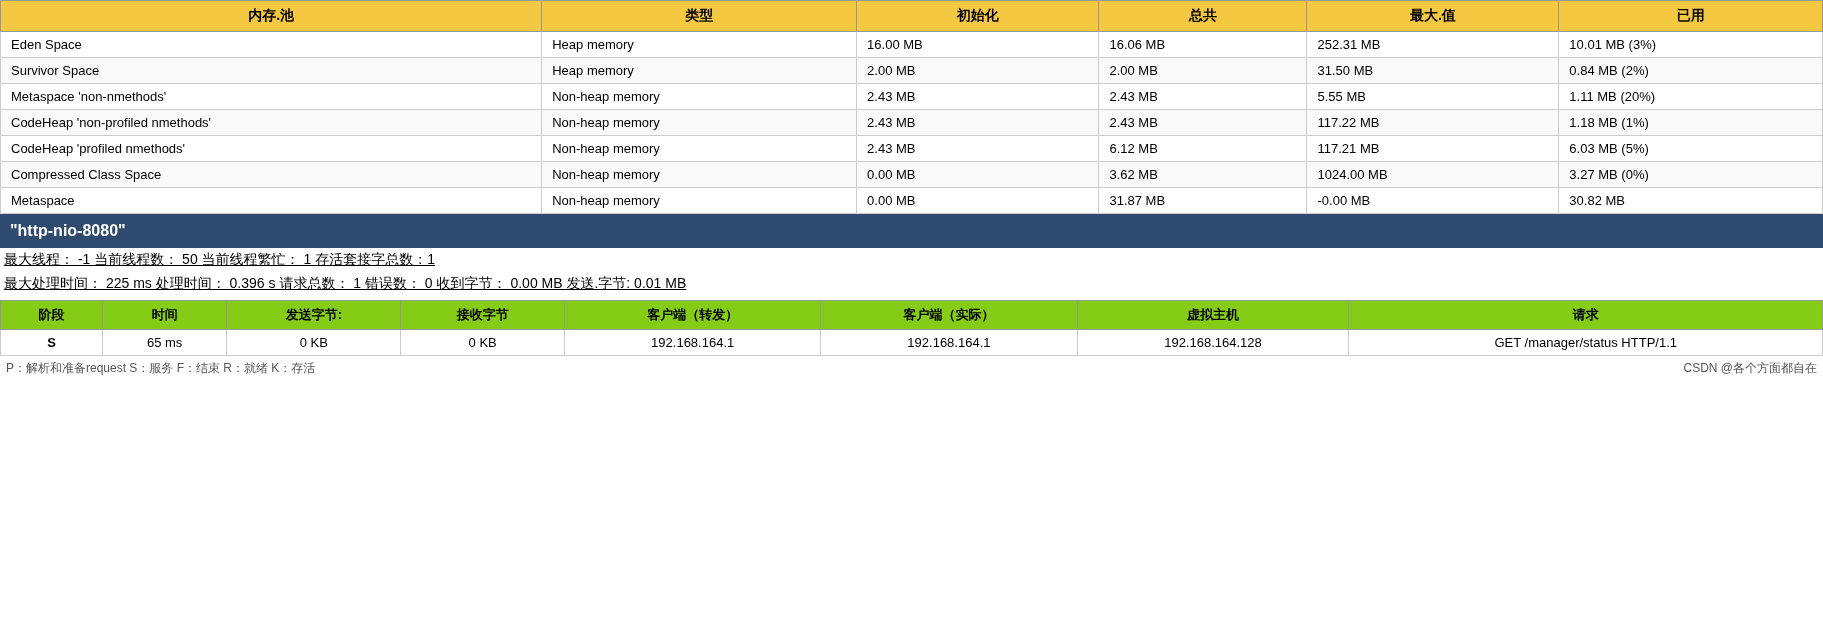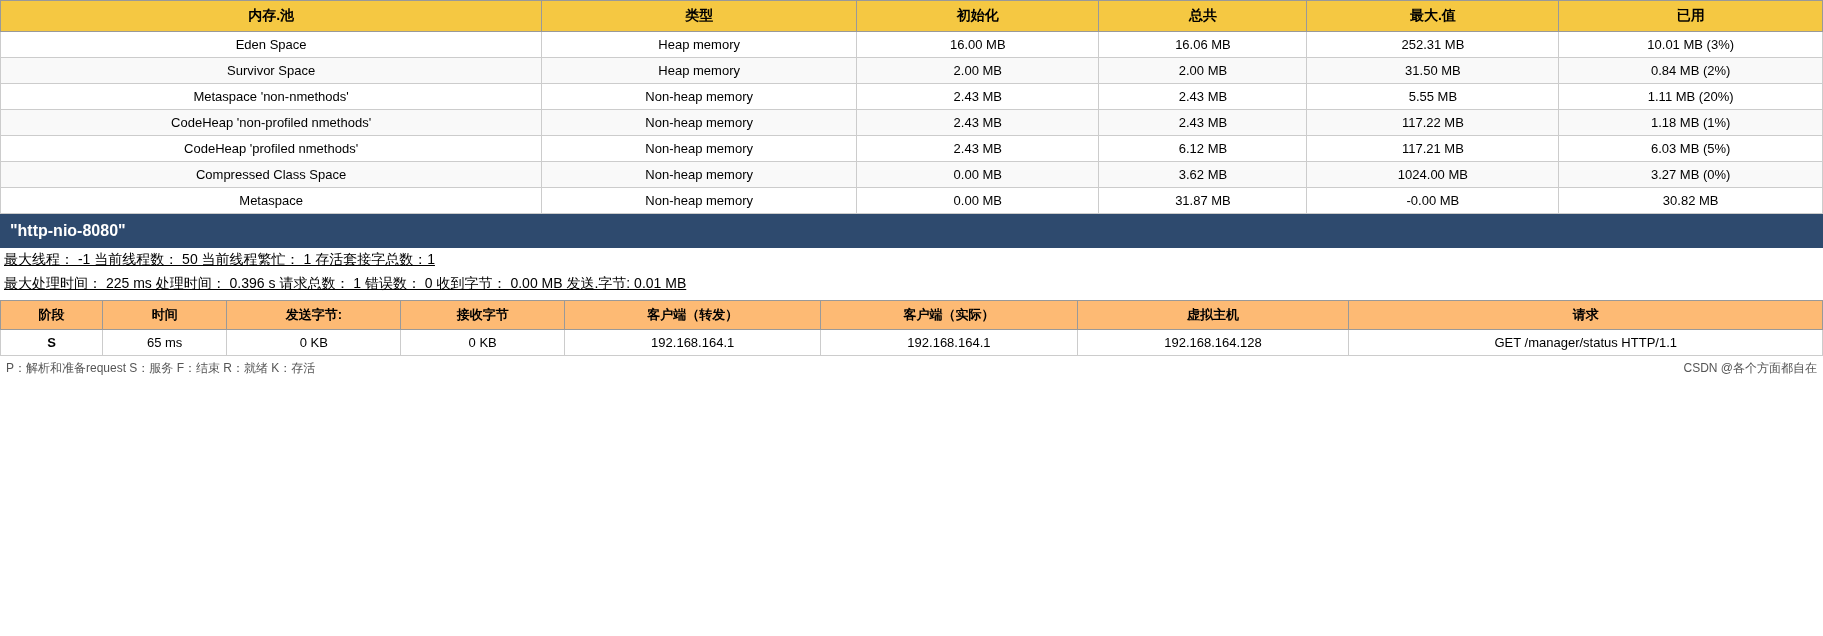--- a/index.html
+++ b/index.html
@@ -17,21 +17,20 @@
     .memory-table th {
       background-color: #f5c842;
       font-weight: bold;
       padding: 6px 28px;
       text-align: center;
       border: 1px solid #999;
       font-size: 14px;
     }
     .memory-table td {
       padding: 5px 10px;
-      text-align: center;
       border: 1px solid #ccc;
       font-size: 13px;
     }
     .memory-table tr:nth-child(even) td {
       background-color: #f9f9f9;
     }
     .section-header {
       background-color: #2e4a6e;
       color: #fff;
       font-size: 16px;
@@ -44,21 +43,21 @@
       color: #000;
       text-decoration: underline;
     }
     .thread-table {
       width: 100%;
       border-collapse: collapse;
       border: 1px solid #999;
       margin-top: 4px;
     }
     .thread-table th {
-      background-color: #fdba74;
+      background-color: #84cc16;
       font-weight: bold;
       padding: 5px 8px;
       text-align: center;
       border: 1px solid #999;
       font-size: 13px;
     }
     .thread-table td {
       padding: 5px 8px;
       text-align: center;
       border: 1px solid #ccc;

